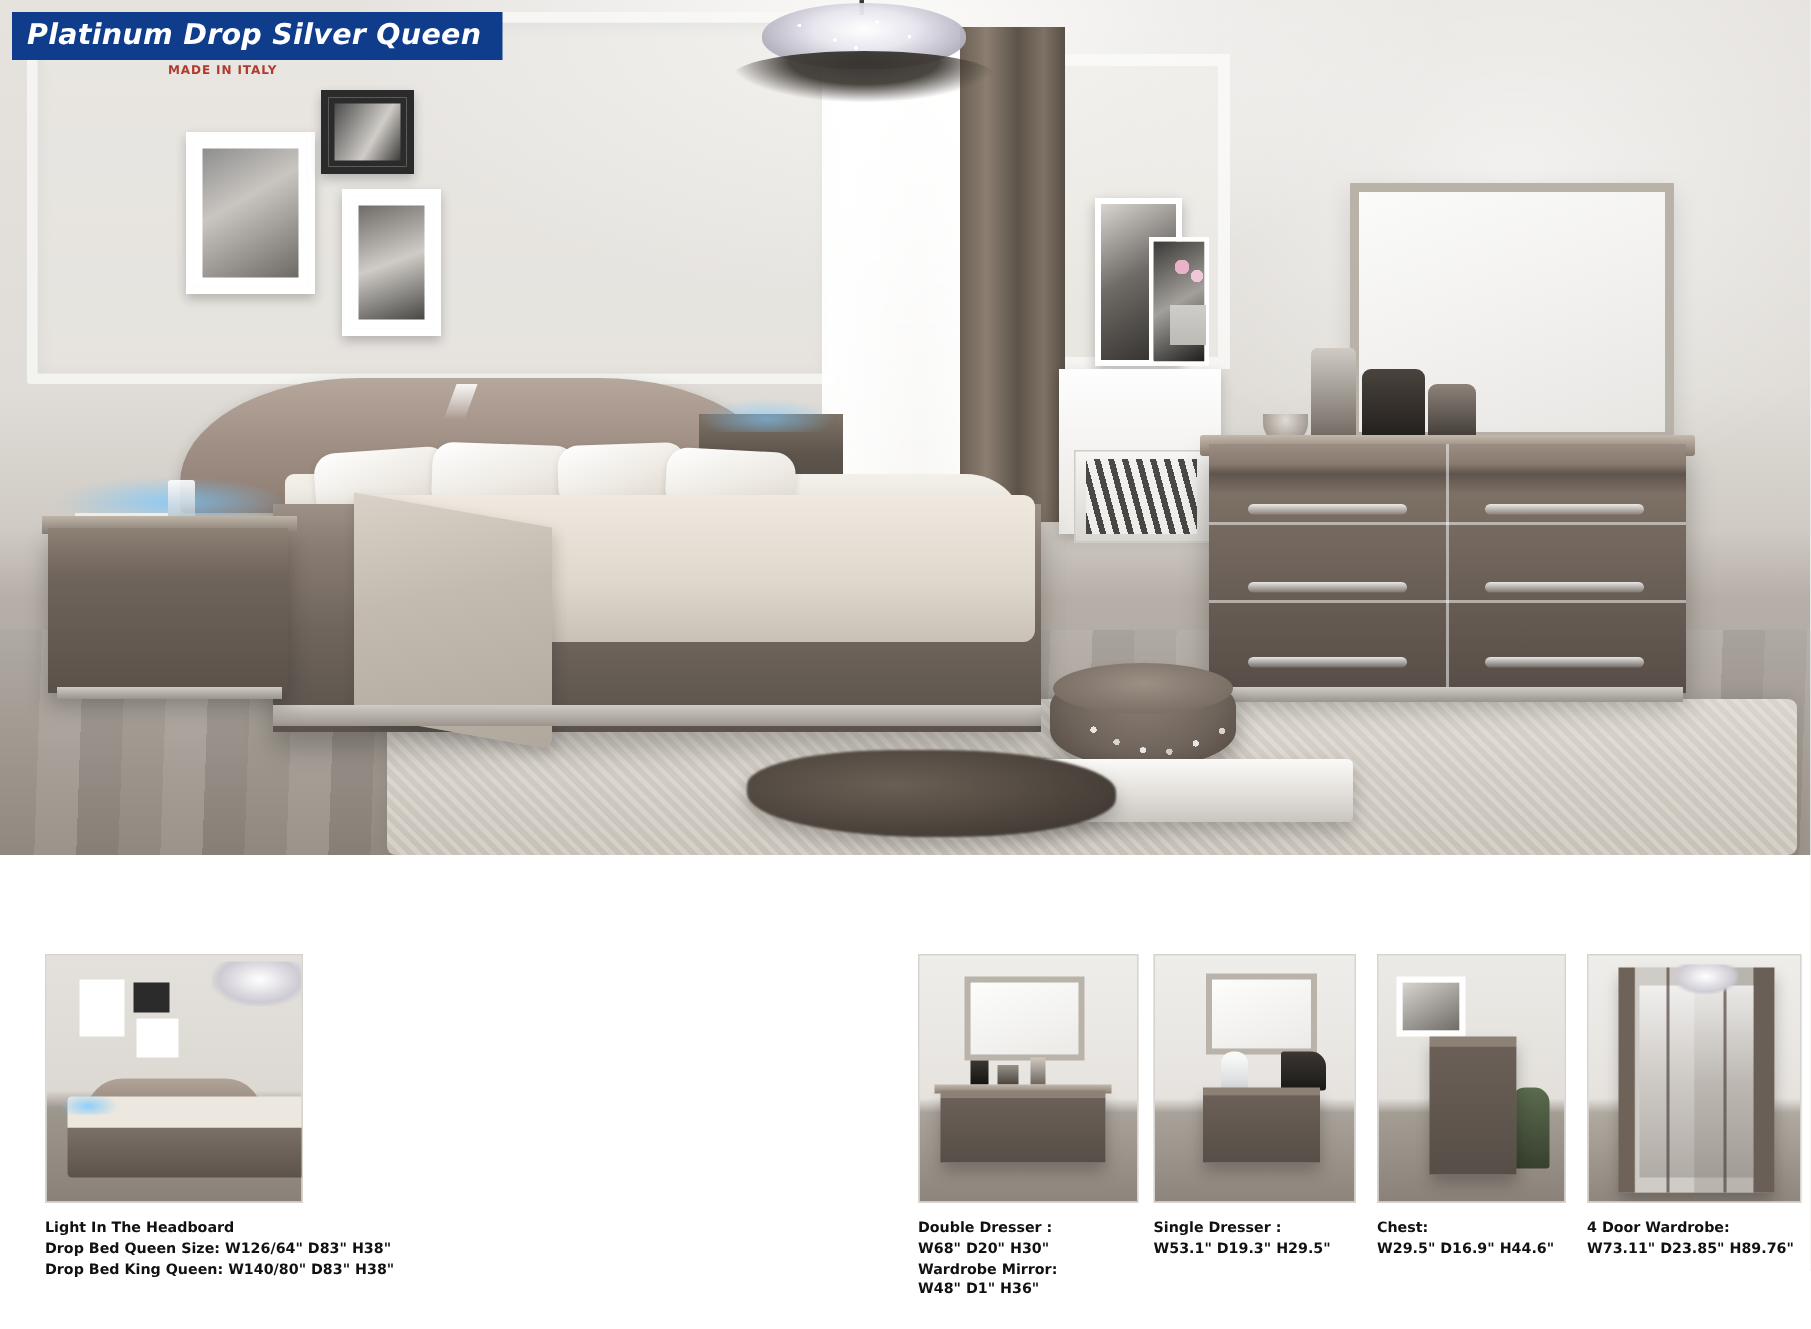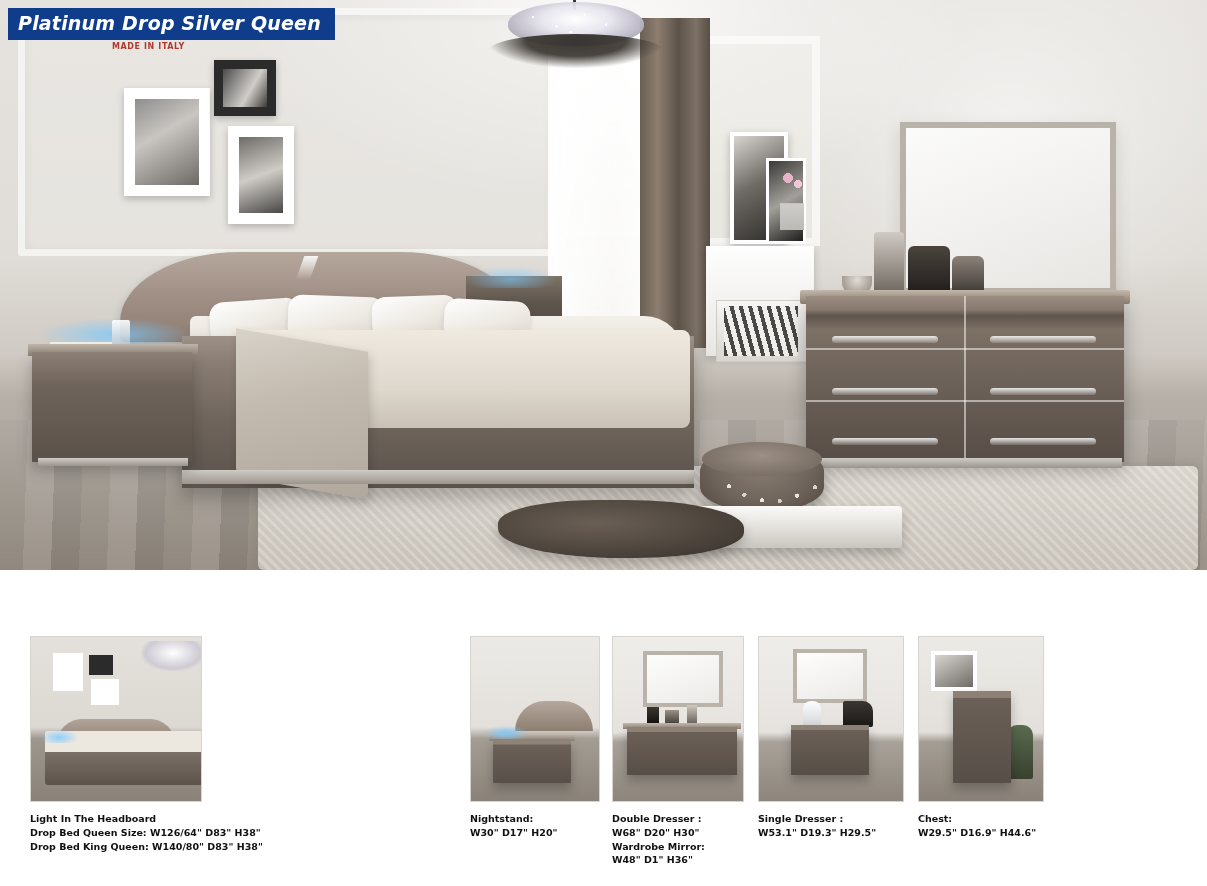--- a/index.html
+++ b/index.html
@@ -406,22 +406,22 @@
     font-weight: bold;
   }
   .cap .row { white-space: nowrap; }
   .cap .lbl { display:inline-block; }
   .cap .val { display:inline-block; }
 
   
   #t0 { left: 6px;   width: 172px; margin-left: 24px; }
   #t1 { left: 224px; width: 228px; }
   #t2 { left: 470px; width: 130px; }
-  #t3 { left: 612px; width: 132px; }
-  #t4 { left: 758px; width: 146px; }
+  #t3 { left: 612px; width: 147px; }
+  #t4 { left: 758px; width: 146px; padding-left: 11px; }
   #t5 { left: 918px; width: 126px; }
   #t6 { left: 1058px; width: 143px; }
 
   
   .tb-room {
     position:absolute; inset:0;
     background: linear-gradient(180deg,#e4e1dc 0%, #dcd8d2 55%, #9e978e 62%, #8a8279 100%);
   }
   .tb-bed {
     position:absolute; left: 14px; bottom: 16px; width: 168px; height: 54px;
@@ -631,33 +631,20 @@
       <div class="cap">
         <div class="row"><span class="lbl">Light In The Headboard</span></div>
         <div class="row"><span class="lbl">Drop Bed Queen Size:</span>
           <span class="val">W126/64" D83" H38"</span></div>
         <div class="row"><span class="lbl">Drop Bed King Queen:</span>
           <span class="val">W140/80" D83" H38"</span></div>
       </div>
     </div>
 
 
-    <div class="thumb-wrap" id="t2">
-      <div class="thumb">
-        <div class="tb-ns"></div>
-        <div class="tb-ns-hd"></div>
-        <div class="tb-ns-top"></div>
-        <div class="tb-ns-body"></div>
-        <div class="tb-ns-glow"></div>
-      </div>
-      <div class="cap">
-        <div class="row"><span class="lbl">Nightstand:</span></div>
-        <div class="row"><span class="val">W30" D17" H20"</span></div>
-      </div>
-    </div>
 
     <div class="thumb-wrap" id="t3">
       <div class="thumb">
         <div class="tb-dd"></div>
         <div class="tb-dd-mirror"></div>
         <div class="tb-dd-dec"></div>
         <div class="tb-dd-top"></div>
         <div class="tb-dd-body"></div>
       </div>
       <div class="cap">
@@ -688,15 +675,29 @@
         <div class="tb-ch-frame"></div>
         <div class="tb-ch-plant"></div>
         <div class="tb-ch-body"></div>
       </div>
       <div class="cap">
         <div class="row"><span class="lbl">Chest:</span></div>
         <div class="row"><span class="val">W29.5" D16.9" H44.6"</span></div>
       </div>
     </div>
 
+    <div class="thumb-wrap" id="t6">
+      <div class="thumb">
+        <div class="tb-wr"></div>
+        <div class="tb-wr-body"></div>
+        <div class="tb-wr-reflect"></div>
+        <div class="tb-wr-seam" style="left:52px;"></div>
+        <div class="tb-wr-seam" style="left:90px;"></div>
+        <div class="tb-wr-chand"></div>
+      </div>
+      <div class="cap">
+        <div class="row"><span class="lbl">4 Door Wardrobe:</span></div>
+        <div class="row"><span class="val">W73.11" D23.85" H89.76"</span></div>
+      </div>
+    </div>
 
   </div>
 </div>
 
 </body></html>

